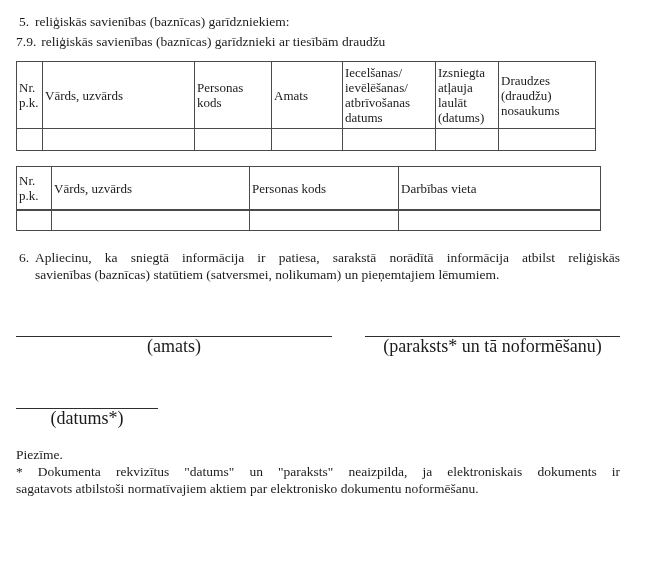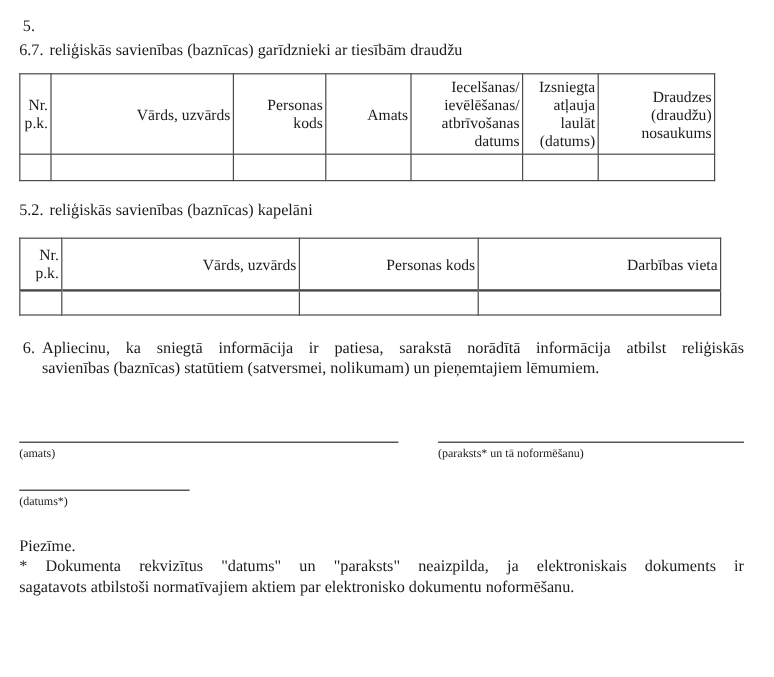--- a/index.html
+++ b/index.html
@@ -48,21 +48,21 @@
   table {
     border-collapse: collapse;
     table-layout: fixed;
     font-size: 13px;
     line-height: 15px;
     color: #1b1b1b;
   }
   th, td {
     border: 1px solid #4a4a4a;
     font-weight: normal;
-    text-align: right;
+    text-align: left;
     vertical-align: middle;
     padding: 2px 2px;
     overflow: hidden;
   }
   .t1 {
     width: 580px;
     margin-top: 11px;
   }
   .t1 th { height: 62px; }
   .t1 td { height: 17px; }
@@ -79,45 +79,47 @@
     display: flex;
     margin-top: 53px;
   }
   .sig-col-left  { width: 316px; }
   .sig-col-right { width: 255px; margin-left: 33px; }
   .sig-line {
     border-top: 1.5px solid #2e2e2e;
     height: 0;
   }
   .sig-label {
-    font-size: 10px;
+    text-align: center;
+    font-size: 18px;
     line-height: 15px;
     padding-top: 2px;
   }
   .date-block {
-    margin-top: 22px;
+    margin-top: 54px;
     width: 142px;
   }
   
   .note-title { margin-top: 20px; }
   .note-par { }
 </style>
 </head>
 <body>
 
 <div class="page">
 
   <div class="hang">
     <span class="num">5.</span>
     <div class="ptext">
+      <div>reliģiskās savienības (baznīcas) garīdzniekiem:</div>
     </div>
   </div>
 
   <div class="subhead">
-    <span class="subnum">6.7.</span><span>reliģiskās savienības (baznīcas) garīdznieki ar tiesībām draudžu</span>
+    <span class="subnum">7.9.</span><span>reliģiskās savienības (baznīcas) garīdznieki ar tiesībām draudžu</span>
   </div>
 
   <table class="t1">
     <colgroup>
       <col style="width:26px">
         <col style="width:152px">
         <col style="width:77px">
         <col style="width:71px">
       <col style="width:93px">
         <col style="width:63px">
@@ -138,23 +140,20 @@
       <td></td>
       <td></td>
       <td></td>
       <td></td>
       <td></td>
       <td></td>
     </tr>
   </tbody>
     </table>
 
-  <div class="subhead sec52">
-    <span class="subnum">5.2.</span><span>reliģiskās savienības (baznīcas) kapelāni</span>
-  </div>
 
   <table class="t2">
     <colgroup>
       <col style="width:35px">
         <col style="width:198px">
         <col style="width:149px">
         <col style="width:202px">
     </colgroup>
     <tbody>
         <tr>

